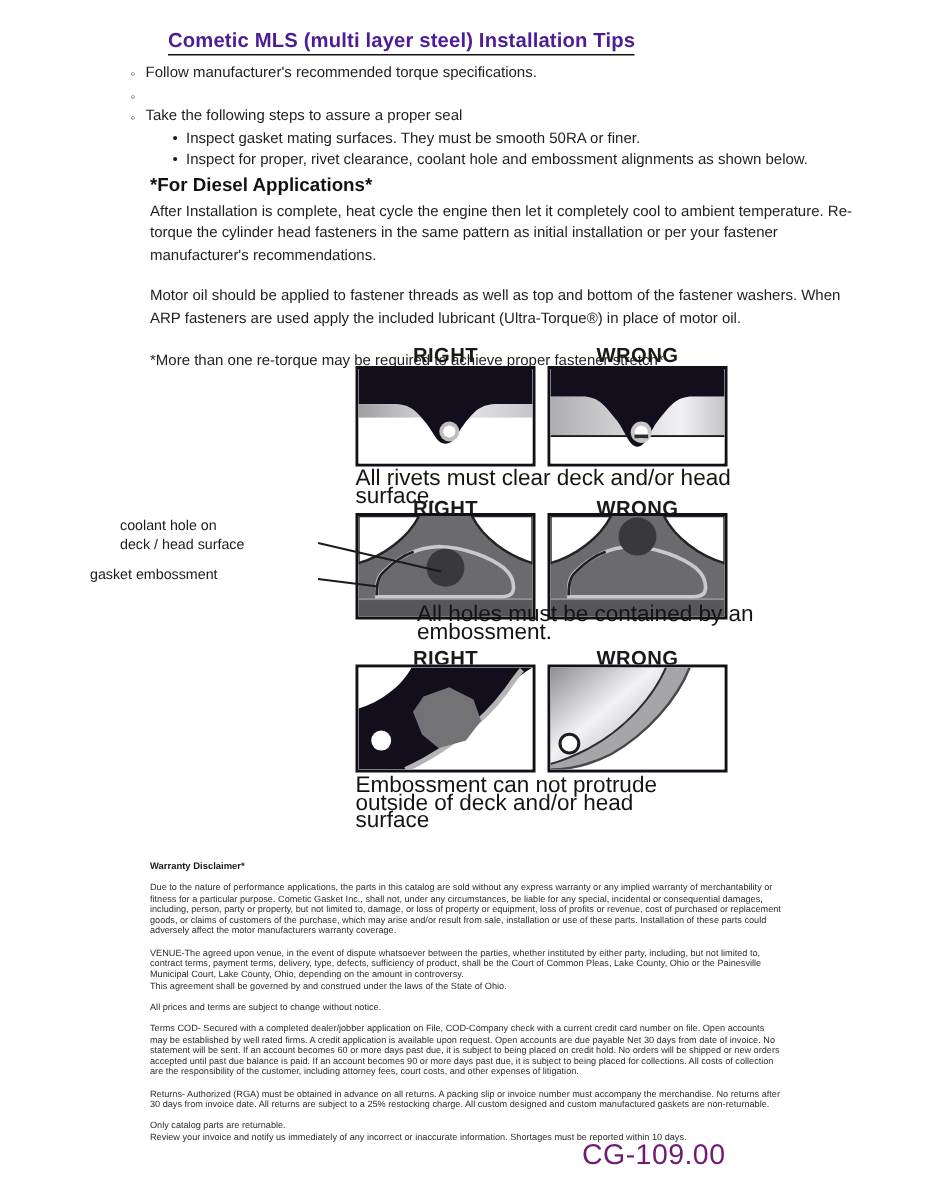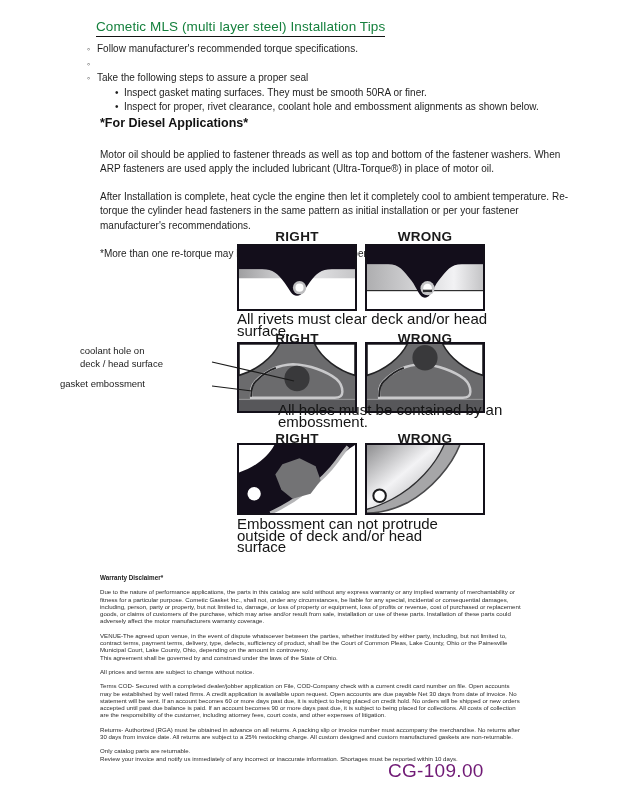--- a/index.html
+++ b/index.html
@@ -2,32 +2,32 @@
 <html><head>
 <meta charset="utf-8">
 <style>
   html,body{margin:0;padding:0;background:#ffffff;}
   #page{
     position:relative;width:618px;height:800px;background:#ffffff;overflow:hidden;
     font-family:"Liberation Sans", sans-serif;color:#1c1c1c;
   }
   
   .doc-title{
-    position:absolute;left:96px;top:19px;font-size:13.5px;font-weight:normal;
-    color:#15803d;border-bottom:1.5px solid #121212;padding-bottom:2px;letter-spacing:.1px;
+    position:absolute;left:112px;top:19px;font-size:13.5px;font-weight:bold;
+    color:#4c1d95;border-bottom:1.5px solid #121212;padding-bottom:2px;letter-spacing:.1px;
   }
   
   .tips{position:absolute;left:87px;top:42px;font-size:10px;line-height:14.5px;color:#1e1e1e;}
   .tip-row{display:flex;}
   .tip-row .marker{width:10px;font-size:9px;color:#3a3a3a;}
   .tip-subrow{display:flex;margin-left:28px;}
   .tip-subrow .marker{width:9px;font-size:10px;color:#1e1e1e;}
   
   .diesel{position:absolute;left:100px;top:116px;width:478px;font-size:10px;line-height:14.6px;color:#1e1e1e;}
-  .diesel h2{font-size:12.5px;font-weight:bold;margin:0 0 17px 0;color:#121212;}
+  .diesel h2{font-size:12.5px;font-weight:bold;margin:0 0 4px 0;color:#121212;}
   .diesel p{margin:0 0 13px 0;}
   
   .figs{position:absolute;left:0;top:228px;width:618px;height:335px;padding-left:40px;}
   .fig-label{position:absolute;width:120px;text-align:center;font-size:13.5px;font-weight:bold;color:#1a1a1a;letter-spacing:.3px;}
   .fig-box{position:absolute;width:120px;box-sizing:border-box;border:2.5px solid #131019;background:#fff;}
   .fig-box svg{display:block;width:100%;height:100%;}
   .fig-caption{position:absolute;font-size:15px;line-height:11.5px;color:#141414;}
   .callout{position:absolute;text-align:left;font-size:9.5px;line-height:12.5px;color:#1a1a1a;}
   .leader-overlay{position:absolute;pointer-events:none;}
   
@@ -62,22 +62,22 @@
       <span>Inspect gasket mating surfaces.  They must be smooth 50RA or finer.</span>
     </div>
     <div class="tip-subrow">
       <span class="marker">•</span>
       <span>Inspect for proper, rivet clearance, coolant hole and embossment alignments as shown below.</span>
     </div>
   </div>
 
   <div class="diesel">
     <h2>*For Diesel Applications*</h2>
+    <p>After Installation is complete, heat cycle the engine then let it completely cool to ambient temperature. Re-torque the cylinder head fasteners in the same pattern as initial installation or per your fastener manufacturer's recommendations.</p>
     <p>Motor oil should be applied to fastener threads as well as top and bottom of the fastener washers. When ARP fasteners are used apply the included lubricant (Ultra-Torque®) in place of motor oil.</p>
-    <p>After Installation is complete, heat cycle the engine then let it completely cool to ambient temperature. Re-torque the cylinder head fasteners in the same pattern as initial installation or per your fastener manufacturer's recommendations.</p>
     <p>*More than one re-torque may be required to achieve proper fastener stretch*</p>
   </div>
 
   <div class="figs">
 
     <div class="fig-label" style="left:237px;top:1px;">RIGHT</div>
     <div class="fig-label" style="left:365px;top:1px;">WRONG</div>
     <div class="fig-box" style="left:237px;top:16px;height:67px;">
       <svg viewBox="0 0 115 62" preserveAspectRatio="none">
         <defs>

